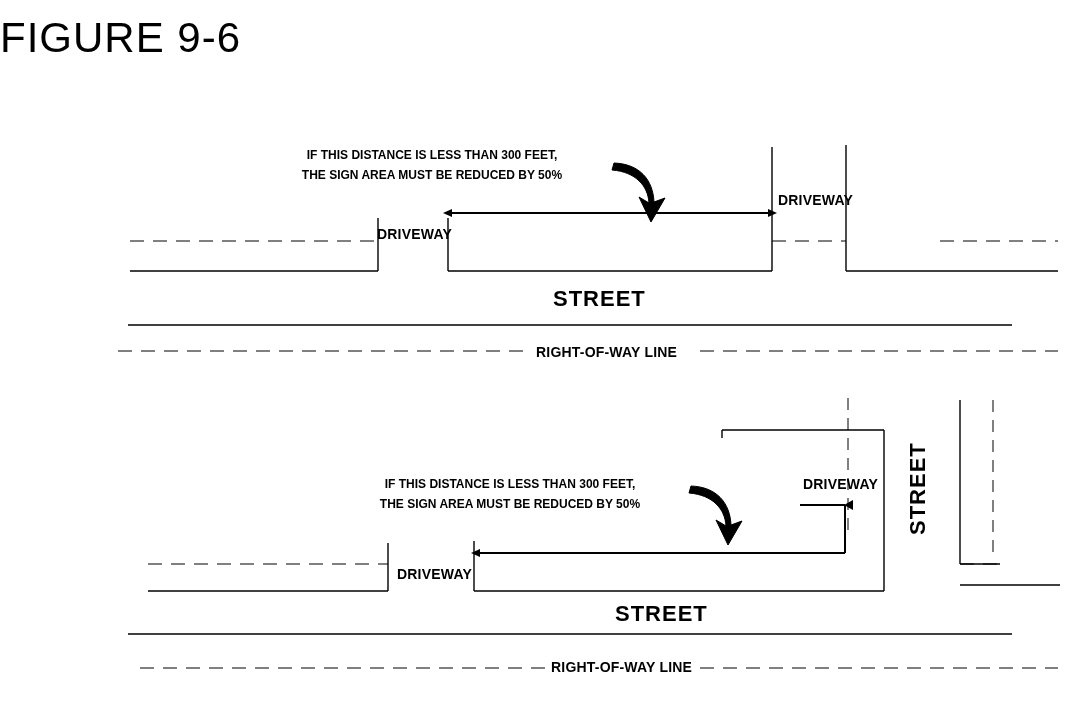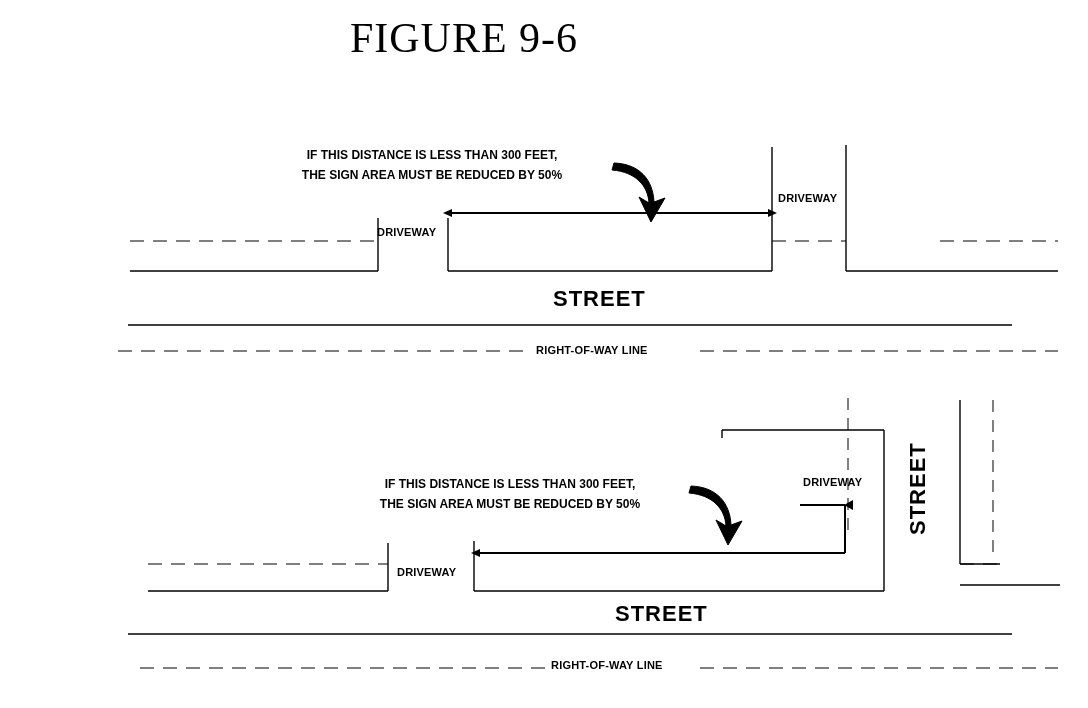--- a/index.html
+++ b/index.html
@@ -19,38 +19,37 @@
     position: absolute;
     left: 0; top: 0;
     width: 1088px;
     height: 708px;
   }
   .fig-title {
     position: absolute;
     left: 0;
     top: 14px;
     width: 928px;
-    text-align: center;
-    font-family: Liberation Serif, serif;
+    font-family: Liberation Sans, sans-serif;
     font-size: 42px;
     letter-spacing: 1px;
     color: #000;
   }
   .abs {
     position: absolute;
   }
   .lbl {
     position: absolute;
     font-family: "Liberation Sans", sans-serif;
     font-weight: bold;
     color: #000;
     white-space: nowrap;
   }
   .lbl-small {
-    font-size: 11px;
+    font-size: 14px;
     letter-spacing: 0.2px;
     text-align: right;
   }
   .lbl-street {
     font-size: 22px;
     letter-spacing: 1px;
   }
   .lbl-note {
     font-size: 12px;
     line-height: 20px;

